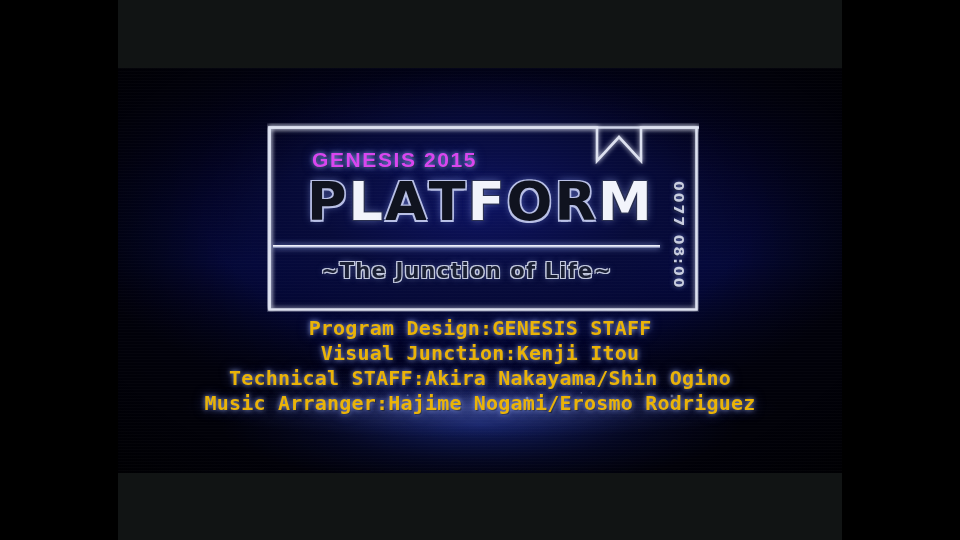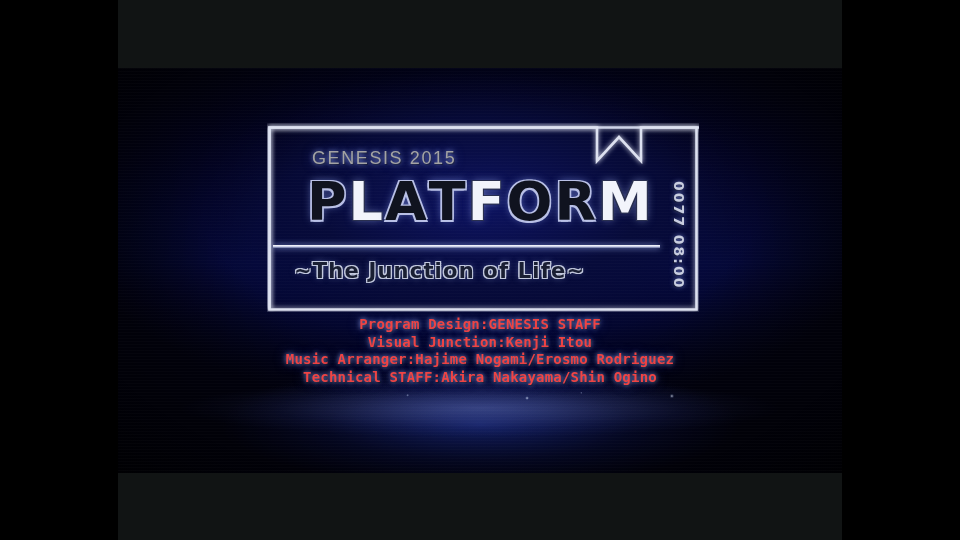--- a/index.html
+++ b/index.html
@@ -34,53 +34,53 @@
       radial-gradient(circle 1.4px at 40.0% 80.8%, rgba(200,215,255,0.55) 0%, rgba(0,0,0,0) 100%),
       radial-gradient(circle 1.2px at 64.0% 80.2%, rgba(200,215,255,0.45) 0%, rgba(0,0,0,0) 100%);}
   #bg-scan{background:repeating-linear-gradient(180deg, rgba(255,255,255,0.016) 0 1px, rgba(0,0,0,0) 1px 3px);}
 
   
   #logo-frame{position:absolute;left:149px;top:55px;width:432px;height:189px;}
   #frame-svg{position:absolute;left:0;top:0;}
 
   .logo-text{position:absolute;white-space:nowrap;}
 
-  #genesis-line{left:45px;top:25px;font-size:18px;font-weight:400;letter-spacing:1.6px;
-     color:#a3a3a3;text-shadow:0 0 5px rgba(150,170,255,0.85),0 0 11px rgba(90,110,220,0.55),1px 1px 1px rgba(0,0,0,0.7);}
+  #genesis-line{left:45px;top:25px;font-size:21px;font-weight:700;letter-spacing:1.6px;
+     color:#d946ef;text-shadow:0 0 5px rgba(150,170,255,0.85),0 0 11px rgba(90,110,220,0.55),1px 1px 1px rgba(0,0,0,0.7);}
 
   #platform-word{position:absolute;left:40px;top:52px;font-family:"DejaVu Sans",sans-serif;
      font-size:54px;font-weight:700;letter-spacing:2px;line-height:1;display:flex;}
   #platform-word span{display:inline-block;}
   .ch-dark{color:#10131f;
      text-shadow:-1.5px -1.5px 0 #b9c0e6, 1.5px -1.5px 0 #b9c0e6, -1.5px 1.5px 0 #b9c0e6, 1.5px 1.5px 0 #b9c0e6,
                  0 0 9px rgba(140,160,240,0.65);}
   .ch-light{color:#f2f4fb;
      text-shadow:-1.2px -1.2px 0 #2a3050, 1.2px -1.2px 0 #2a3050, -1.2px 1.2px 0 #2a3050, 1.2px 1.2px 0 #2a3050,
                  0 0 8px rgba(170,190,255,0.5);}
 
   #divider{position:absolute;left:6px;top:122px;width:387px;height:3px;
      background:linear-gradient(180deg,#ffffff 0%,#c6cce8 55%,#5a6390 100%);
      box-shadow:0 0 6px rgba(170,190,255,0.8);}
 
-  #subtitle{position:absolute;left:27px;top:136px;font-family:"DejaVu Sans",sans-serif;
+  #subtitle{position:absolute;left:54px;top:136px;font-family:"DejaVu Sans",sans-serif;
      font-size:21px;font-weight:700;letter-spacing:1.2px;color:#1a1f33;
      text-shadow:-1.2px -1.2px 0 #c3c9de, 1.2px -1.2px 0 #c3c9de, -1.2px 1.2px 0 #c3c9de, 1.2px 1.2px 0 #c3c9de,
                  0 0 7px rgba(150,170,230,0.55);}
 
   #timecode{position:absolute;left:404px;top:58px;width:18px;height:110px;}
   #timecode span{display:block;transform:rotate(90deg);transform-origin:left top;
      position:absolute;left:16px;top:0;white-space:nowrap;
      font-family:"DejaVu Sans",sans-serif;font-size:14px;font-weight:700;letter-spacing:2px;
      color:#c9cee0;text-shadow:0 0 5px rgba(150,170,255,0.7),1px 1px 1px rgba(0,0,0,0.6);}
 
   
   #credits{position:absolute;left:0;top:248px;width:724px;text-align:center;}
   #credits div{font-family:"DejaVu Sans Mono","Liberation Mono",monospace;
-     font-size:14px;font-weight:700;letter-spacing:0.2px;line-height:1.25;
-     color:#ef4444;
+     font-size:20px;font-weight:700;letter-spacing:0.2px;line-height:1.25;
+     color:#eab308;
      text-shadow:0 0 5px rgba(160,180,255,0.85),0 0 12px rgba(90,110,220,0.5),
                  1px 1px 1px rgba(0,0,0,0.75);}
 </style>
 </head>
 <body>
 
 <div id="screen">
 
   <div id="video">
 
@@ -126,22 +126,22 @@
       <div id="subtitle">~The Junction of Life~</div>
 
       <div id="timecode">
         <span>0077 08:00</span>
       </div>
     </div>
 
     <div id="credits">
         <div>Program Design:GENESIS STAFF</div>
         <div>Visual Junction:Kenji Itou</div>
+        <div>Technical STAFF:Akira Nakayama/Shin Ogino</div>
         <div>Music Arranger:Hajime Nogami/Erosmo  Rodriguez</div>
-        <div>Technical STAFF:Akira Nakayama/Shin Ogino</div>
       </div>
 
   </div>
 
   <div class="graybar" id="letter-top"></div>
   <div class="graybar" id="letter-bottom"></div>
   <div class="bar" id="pillar-left"></div>
   <div class="bar" id="pillar-right"></div>
 
 </div>

